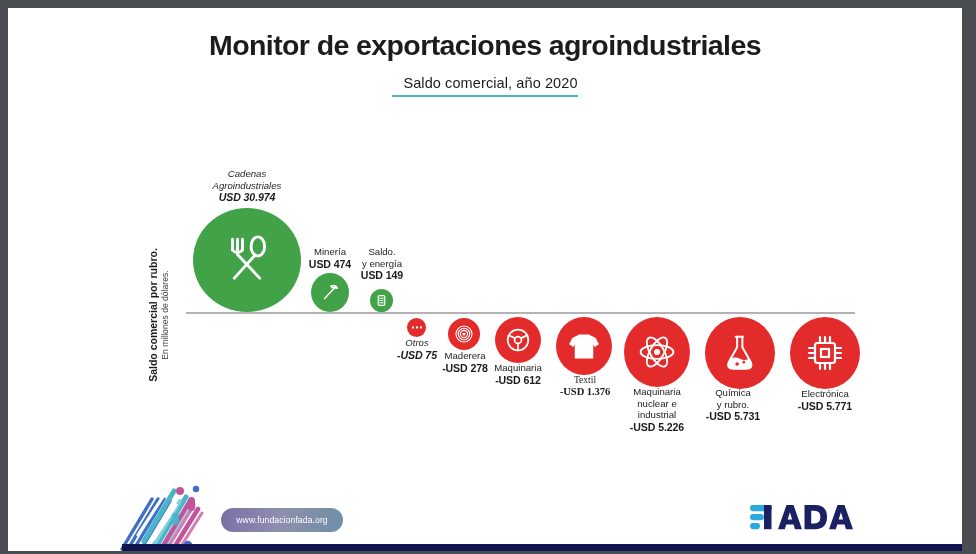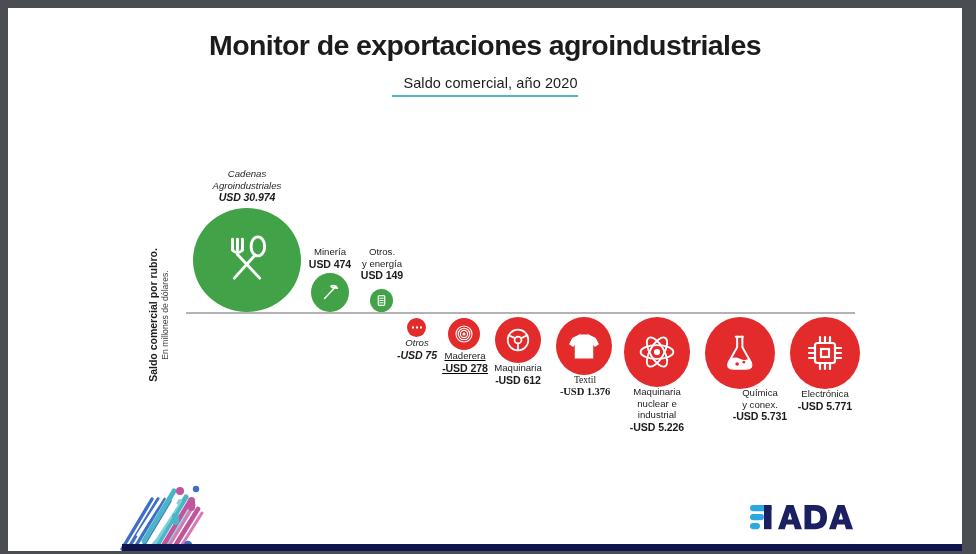--- a/index.html
+++ b/index.html
@@ -254,21 +254,21 @@
           <svg width="11" height="13" viewBox="0 0 16 20">
             <g stroke="#ffffff" stroke-width="1.8" fill="none" stroke-linecap="round" stroke-linejoin="round">
               <rect x="3" y="2.5" width="10" height="15" rx="1.6"></rect>
               <path d="M5.5 6.5 L10.5 6.5"></path>
               <path d="M5.5 10 L10.5 10"></path>
               <path d="M5.5 13.5 L10.5 13.5"></path>
             </g>
           </svg>
         </div>
         <div class="nodelabel" style="left:340px; top:238px; width:68px;">
-          <span class="name">Otros.</span>
+          <span class="name">Saldo.</span>
           <span class="name">y energía</span>
           <span class="val">USD 149</span>
         </div>
       </div>
 
       <div class="node">
         <div class="bubble neg" style="left:399px; top:310px; width:19px; height:19px;">
           <svg width="12" height="5" viewBox="0 0 18 6">
             <g fill="#ffffff">
               <circle cx="3" cy="3" r="1.7"></circle>
@@ -287,21 +287,21 @@
         <div class="bubble neg" style="left:440px; top:310px; width:32px; height:32px;">
           <svg width="20" height="20" viewBox="0 0 30 30">
             <g stroke="#ffffff" fill="none" stroke-width="1.7">
               <circle cx="15" cy="15" r="12"></circle>
               <circle cx="15" cy="15" r="8.6"></circle>
               <circle cx="15" cy="15" r="5.4"></circle>
             </g>
             <circle cx="15" cy="15" r="2.4" fill="#ffffff"></circle>
           </svg>
         </div>
-        <div class="nodelabel" style="left:419px; top:342px; width:76px;text-decoration:underline;">
+        <div class="nodelabel" style="left:419px; top:342px; width:76px;">
           <span class="name">Maderera</span>
           <span class="val">-USD 278</span>
         </div>
       </div>
 
       <div class="node">
         <div class="bubble neg" style="left:487px; top:309px; width:46px; height:46px;">
           <svg width="28" height="28" viewBox="0 0 34 34">
             <g stroke="#ffffff" fill="none" stroke-width="2.1" stroke-linecap="round">
               <circle cx="17" cy="17" r="12.5"></circle>
@@ -355,23 +355,23 @@
           <svg width="38" height="40" viewBox="0 0 38 42">
             <g stroke="#ffffff" fill="none" stroke-width="2.1" stroke-linecap="round" stroke-linejoin="round">
               <path d="M14.5 4 L22 4"></path>
               <path d="M16 4 L16 15 L7 31 Q4.5 37.5 12 37.5 L25.5 37.5 Q33 37.5 30.5 31 L21.5 15 L21.5 4"></path>
             </g>
             <path d="M9.4 27 Q14 24.5 19 27 Q24.5 29.8 29 26.6 L30.6 31 Q33 37.5 25.5 37.5 L12 37.5 Q4.5 37.5 7 31 Z" fill="#ffffff"></path>
             <circle cx="16" cy="32.5" r="1.9" fill="#e42b2b"></circle>
             <circle cx="23" cy="30.6" r="1.4" fill="#e42b2b"></circle>
           </svg>
         </div>
-        <div class="nodelabel" style="left:713px; top:379px; width:78px;">
+        <div class="nodelabel" style="left:686px; top:379px; width:78px;">
           <span class="name">Química</span>
-          <span class="name">y conex.</span>
+          <span class="name">y rubro.</span>
           <span class="val">-USD 5.731</span>
         </div>
       </div>
 
       <div class="node">
         <div class="bubble neg" style="left:782px; top:309px; width:70px; height:72px;">
           <svg width="40" height="40" viewBox="0 0 40 40">
             <g stroke="#ffffff" fill="none" stroke-width="2.2" stroke-linecap="round">
               <rect x="10" y="10" width="20" height="20" rx="2.4"></rect>
               <rect x="16" y="16" width="8" height="8"></rect>
@@ -440,20 +440,23 @@
         </g>
         <g fill="#c0559c">
           <rect x="68" y="18" width="7" height="14" rx="3.5"></rect>
         </g>
         <g fill="#4ab5c9">
           <rect x="52" y="34" width="7" height="12" rx="3.5"></rect>
         </g>
       </g>
     </svg>
 
+    <div id="url-pill">
+      <span id="url-text">www.fundacionfada.org</span>
+    </div>
 
     <svg id="fada-logo" viewBox="0 0 118 36">
       <g fill="#2aa9e0">
         <rect x="2" y="7" width="22" height="6.2" rx="3.1"></rect>
         <rect x="2" y="16" width="14" height="6.2" rx="3.1"></rect>
         <rect x="2" y="25" width="10" height="6.2" rx="3.1"></rect>
       </g>
       <g fill="#1b2062">
         <rect x="16" y="7" width="7.5" height="24.2" rx="0"></rect>
         <path d="M30 31.2 L38.5 7 L45.5 7 L54 31.2 L47 31.2 L45.6 26.6 L38.2 26.6 L36.8 31.2 Z

